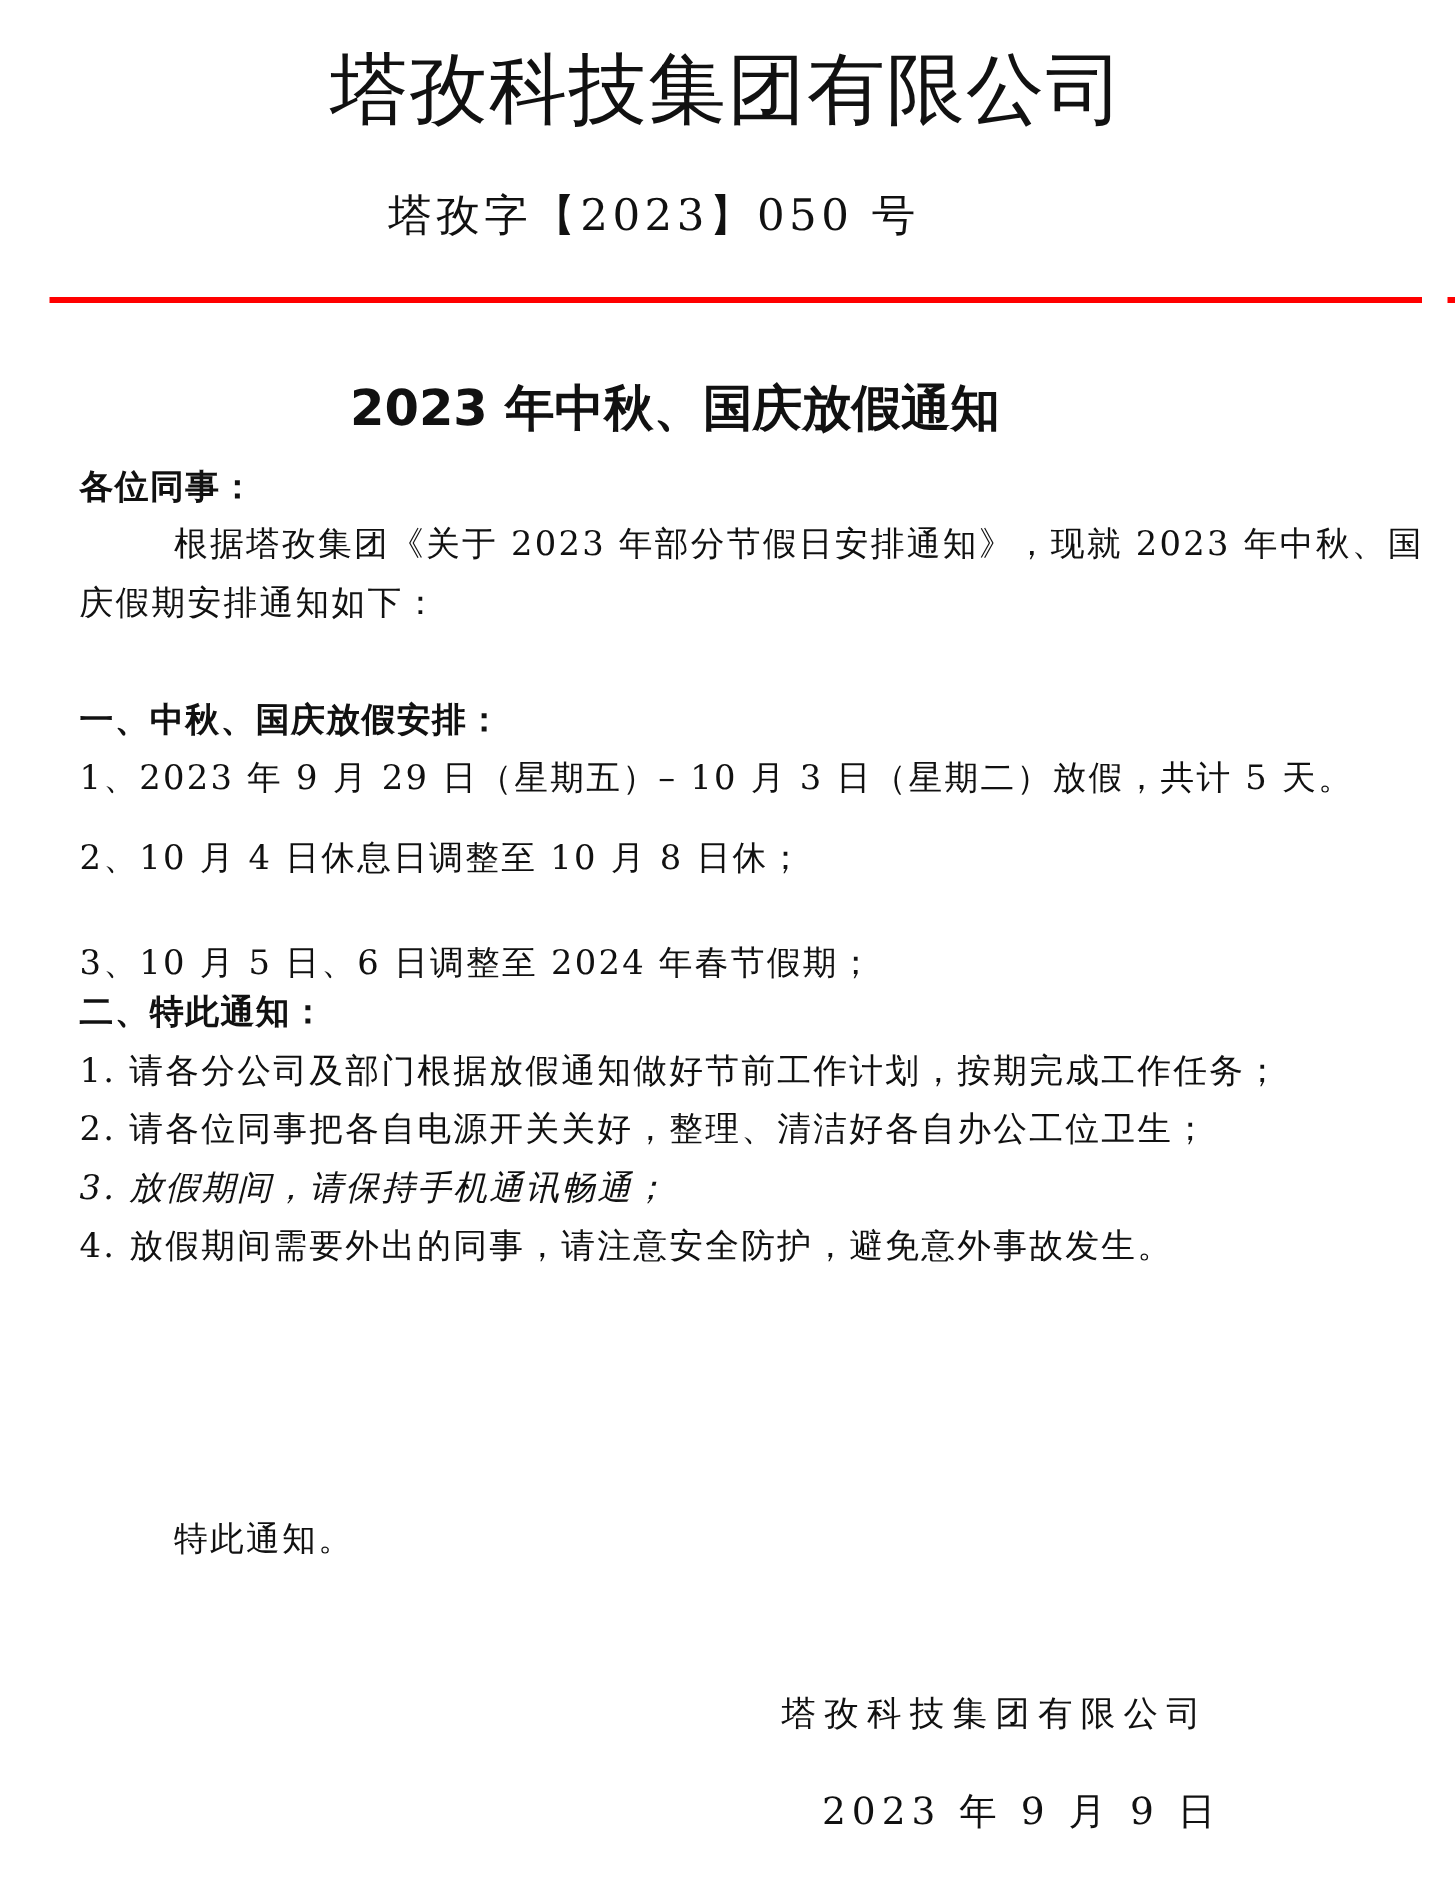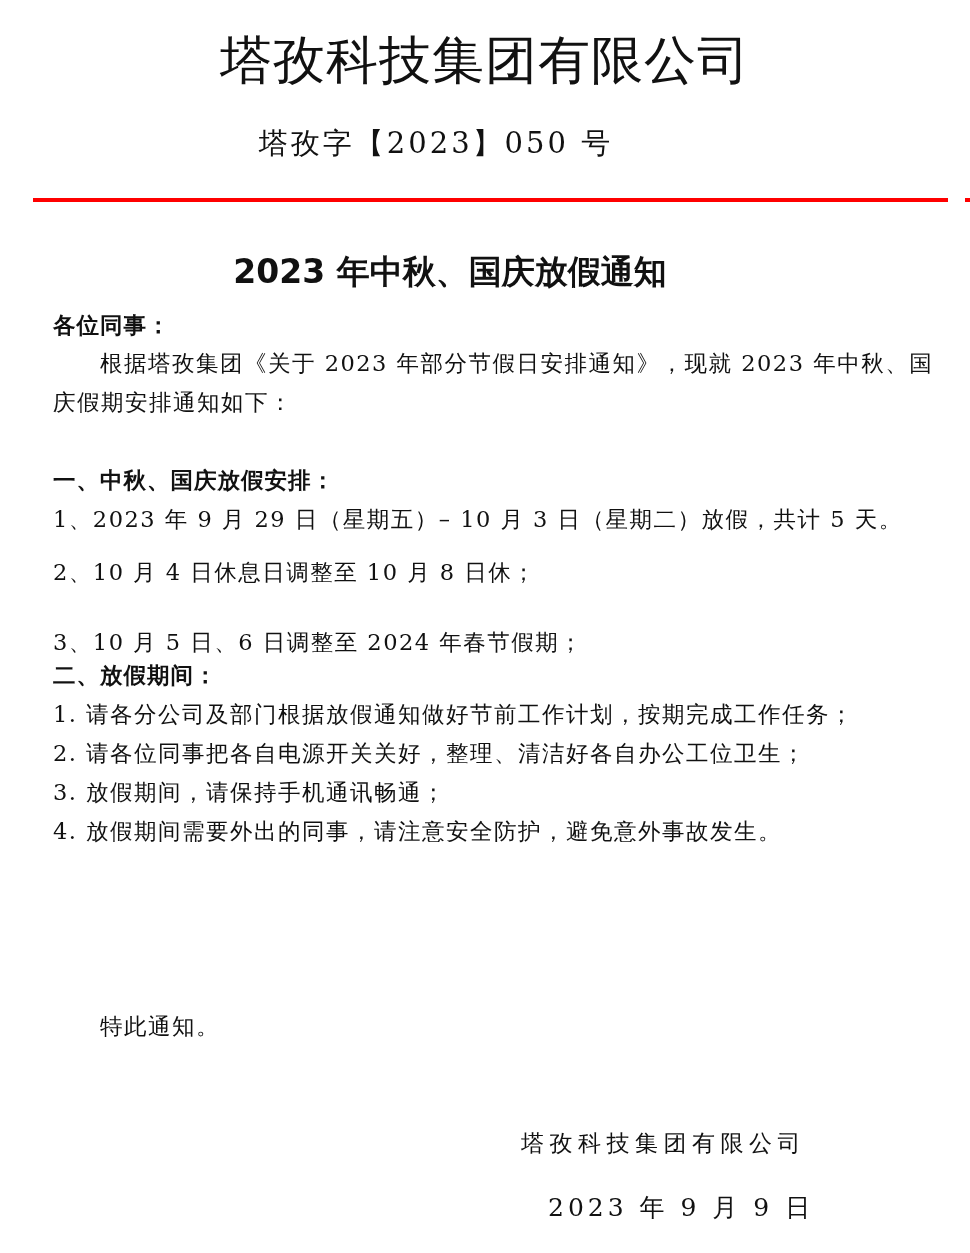--- a/index.html
+++ b/index.html
@@ -57,21 +57,21 @@
       font-size: 22.5px;
       line-height: 39px;
       letter-spacing: 1.5px;
       text-align: right;
     }
     .bold-line {
       font-family: "DejaVu Sans", "Liberation Sans", sans-serif;
       font-weight: bold;
       letter-spacing: 1px;
     }
-    .indent { left: 100px; }
+    .indent { left: 116px; }
 
     .sign-company {
       left: 521px; top: 1124px;
       font-size: 23px;
       line-height: 38px;
       letter-spacing: 5.5px;
     }
     .sign-date {
       left: 548px; top: 1189px;
       font-size: 25px;
@@ -91,22 +91,22 @@
 
 <div class="abs body-line bold-line" style="top:306px;">各位同事：</div>
 <div class="abs body-line indent" style="top:344px;">根据塔孜集团《关于 2023 年部分节假日安排通知》，现就 2023 年中秋、国</div>
 <div class="abs body-line" style="top:383px;">庆假期安排通知如下：</div>
 
 <div class="abs body-line bold-line" style="top:461px;">一、中秋、国庆放假安排：</div>
 <div class="abs body-line" style="top:500px;">1、2023 年 9 月 29 日（星期五）– 10 月 3 日（星期二）放假，共计 5 天。</div>
 <div class="abs body-line" style="top:553px;">2、10 月 4 日休息日调整至 10 月 8 日休；</div>
 <div class="abs body-line" style="top:578px;margin-top:45px;">3、10 月 5 日、6 日调整至 2024 年春节假期；</div>
 
-<div class="abs body-line bold-line" style="top:656px;">二、放假期间：</div>
+<div class="abs body-line bold-line" style="top:656px;">二、特此通知：</div>
 <div class="abs body-line" style="top:695px;">1. 请各分公司及部门根据放假通知做好节前工作计划，按期完成工作任务；</div>
 <div class="abs body-line" style="top:734px;">2. 请各位同事把各自电源开关关好，整理、清洁好各自办公工位卫生；</div>
-<div class="abs body-line" style="top:773px;">3. 放假期间，请保持手机通讯畅通；</div>
+<div class="abs body-line" style="top:773px;font-style:italic;">3. 放假期间，请保持手机通讯畅通；</div>
 <div class="abs body-line" style="top:812px;">4. 放假期间需要外出的同事，请注意安全防护，避免意外事故发生。</div>
 
 <div class="abs body-line indent" style="top:1007px;">特此通知。</div>
 
 <div class="abs sign-company">塔孜科技集团有限公司</div>
 <div class="abs sign-date">2023 年 9 月 9 日</div>
 
 </body></html>

